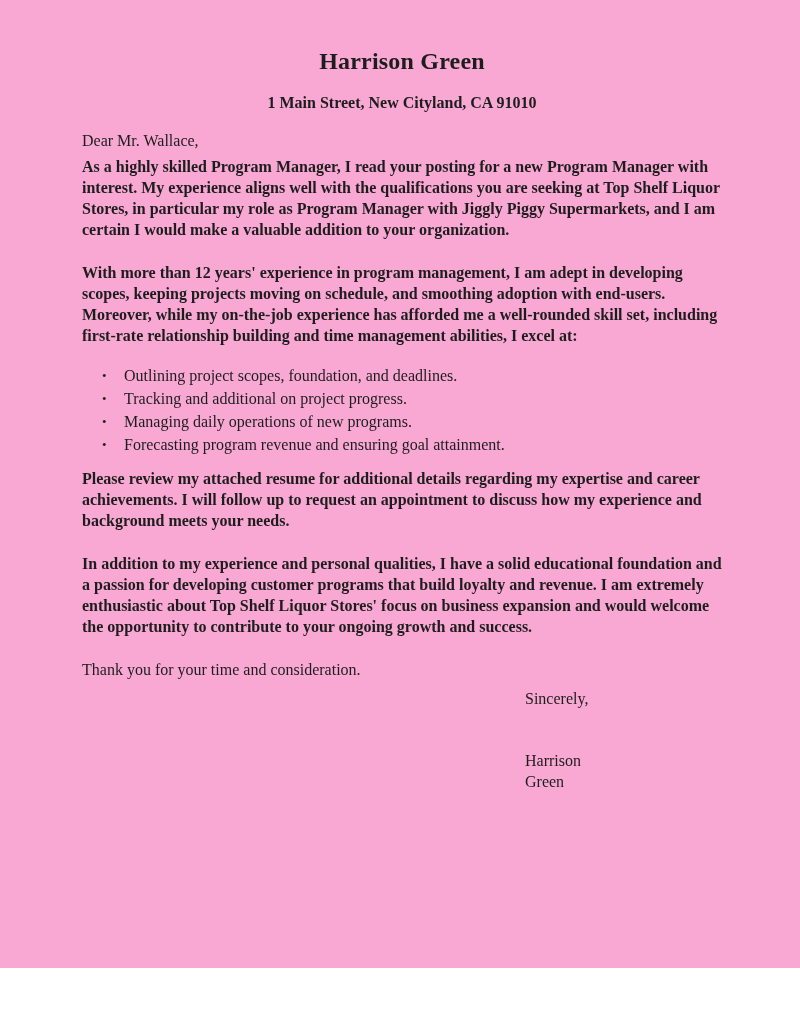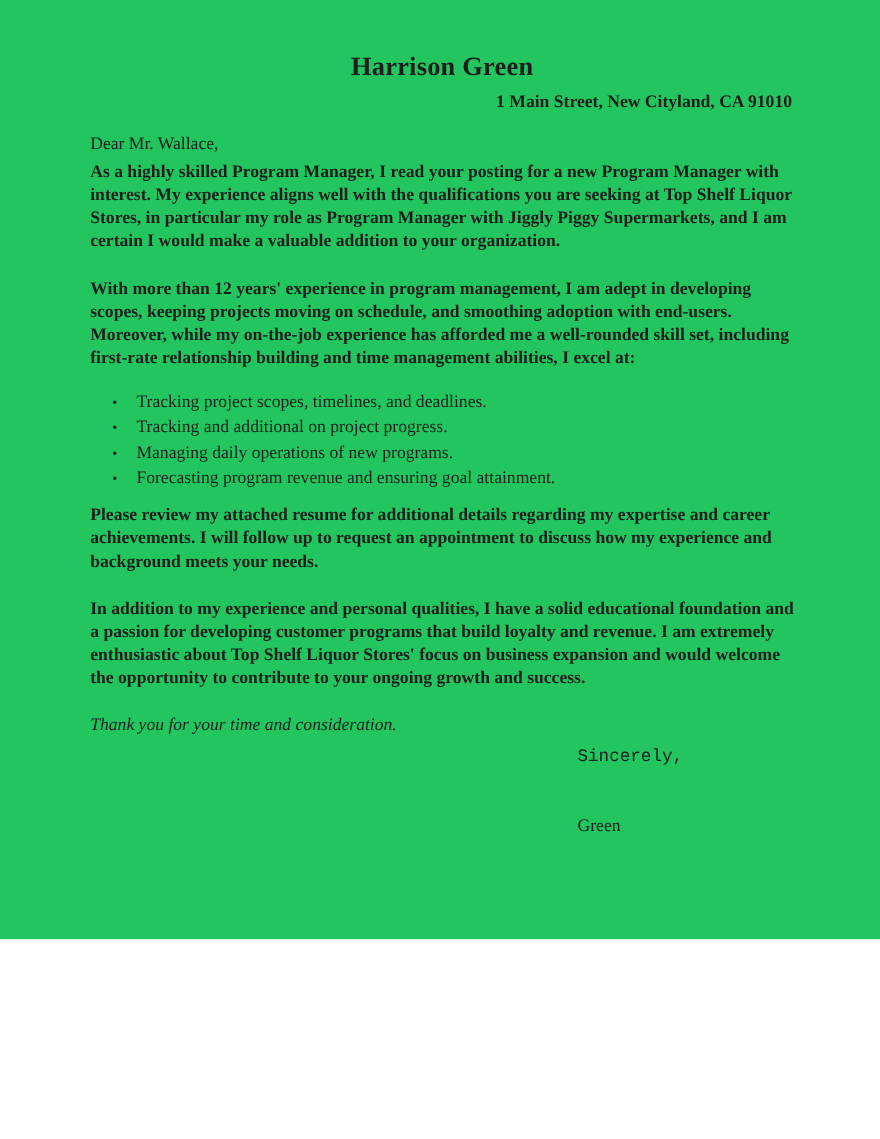--- a/index.html
+++ b/index.html
@@ -3,24 +3,24 @@
 <meta charset="utf-8">
 <style>
   html, body {
     margin: 0;
     padding: 0;
     background: #ffffff;
   }
   .page {
     position: relative;
     width: 800px;
-    height: 854px;
+    height: 968px;
     box-sizing: border-box;
     padding: 46px 78px 0 82px;
-    background: #22c55e;
+    background: #f9a8d4;
     color: #1d1d1d;
     font-family: "Liberation Serif", "DejaVu Serif", serif;
     font-size: 16px;
     line-height: 21px;
     overflow: hidden;
   }
   .letter-header {
     text-align: center;
   }
   .sender-name {
@@ -28,22 +28,21 @@
     line-height: 30px;
     font-weight: bold;
     margin: 0 0 6px 0;
     letter-spacing: 0.2px;
   }
   .sender-address,
   .sender-contact {
     font-weight: bold;
     font-size: 16px;
     line-height: 21px;
-    margin: 2px;
-    text-align: right;
+    margin: 16px;
   }
   .salutation {
     margin: 17px 0 5px 0;
   }
   .para {
     margin: 0 0 22px 0;
     font-weight: bold;
   }
   .para.first {
     margin-top: 0;
@@ -61,28 +60,26 @@
     display: flex;
   }
   ul.skill-list .bullet {
     width: 22px;
     flex: 0 0 22px;
     font-size: 13px;
     line-height: 23px;
   }
   .thanks {
     margin: 19px 0 8px 0;
-    font-style: italic;
   }
   .closing-block {
     margin-left: 443px;
   }
   .valediction {
     margin: 0;
-    font-family: Liberation Mono, monospace;
   }
   .signature {
     margin-top: 41px;
   }
   .signature div {
     line-height: 21px;
   }
 </style>
 </head>
 <body>
@@ -96,21 +93,21 @@
 
   <p class="salutation">Dear Mr. Wallace,</p>
 
   <p class="para first">As a highly skilled Program Manager, I read your posting for a new Program Manager with interest. My experience aligns well with the qualifications you are seeking at Top Shelf Liquor Stores, in particular my role as Program Manager with Jiggly Piggy Supermarkets, and I am certain I would make a valuable addition to your organization.</p>
 
   <p class="para before-list">With more than 12 years' experience in program management, I am adept in developing scopes, keeping projects moving on schedule, and smoothing adoption with end-users. Moreover, while my on-the-job experience has afforded me a well-rounded skill set, including first-rate relationship building and time management abilities, I excel at:</p>
 
   <ul class="skill-list">
     <li>
       <span class="bullet">•</span>
-      <span class="li-text">Tracking project scopes, timelines, and deadlines.</span>
+      <span class="li-text">Outlining project scopes, foundation, and deadlines.</span>
     </li>
     <li>
       <span class="bullet">•</span>
       <span class="li-text">Tracking and additional on project progress.</span>
     </li>
     <li>
       <span class="bullet">•</span>
       <span class="li-text">Managing daily operations of new programs.</span>
     </li>
     <li>
@@ -121,17 +118,18 @@
 
   <p class="para">Please review my attached resume for additional details regarding my expertise and career achievements. I will follow up to request an appointment to discuss how my experience and background meets your needs.</p>
 
   <p class="para">In addition to my experience and personal qualities, I have a solid educational foundation and a passion for developing customer programs that build loyalty and revenue. I am extremely enthusiastic about Top Shelf Liquor Stores' focus on business expansion and would welcome the opportunity to contribute to your ongoing growth and success.</p>
 
   <p class="thanks">Thank you for your time and consideration.</p>
 
   <div class="closing-block">
     <p class="valediction">Sincerely,</p>
     <div class="signature">
+      <div>Harrison</div>
       <div>Green</div>
     </div>
   </div>
 
 </div>
 
 </body></html>

